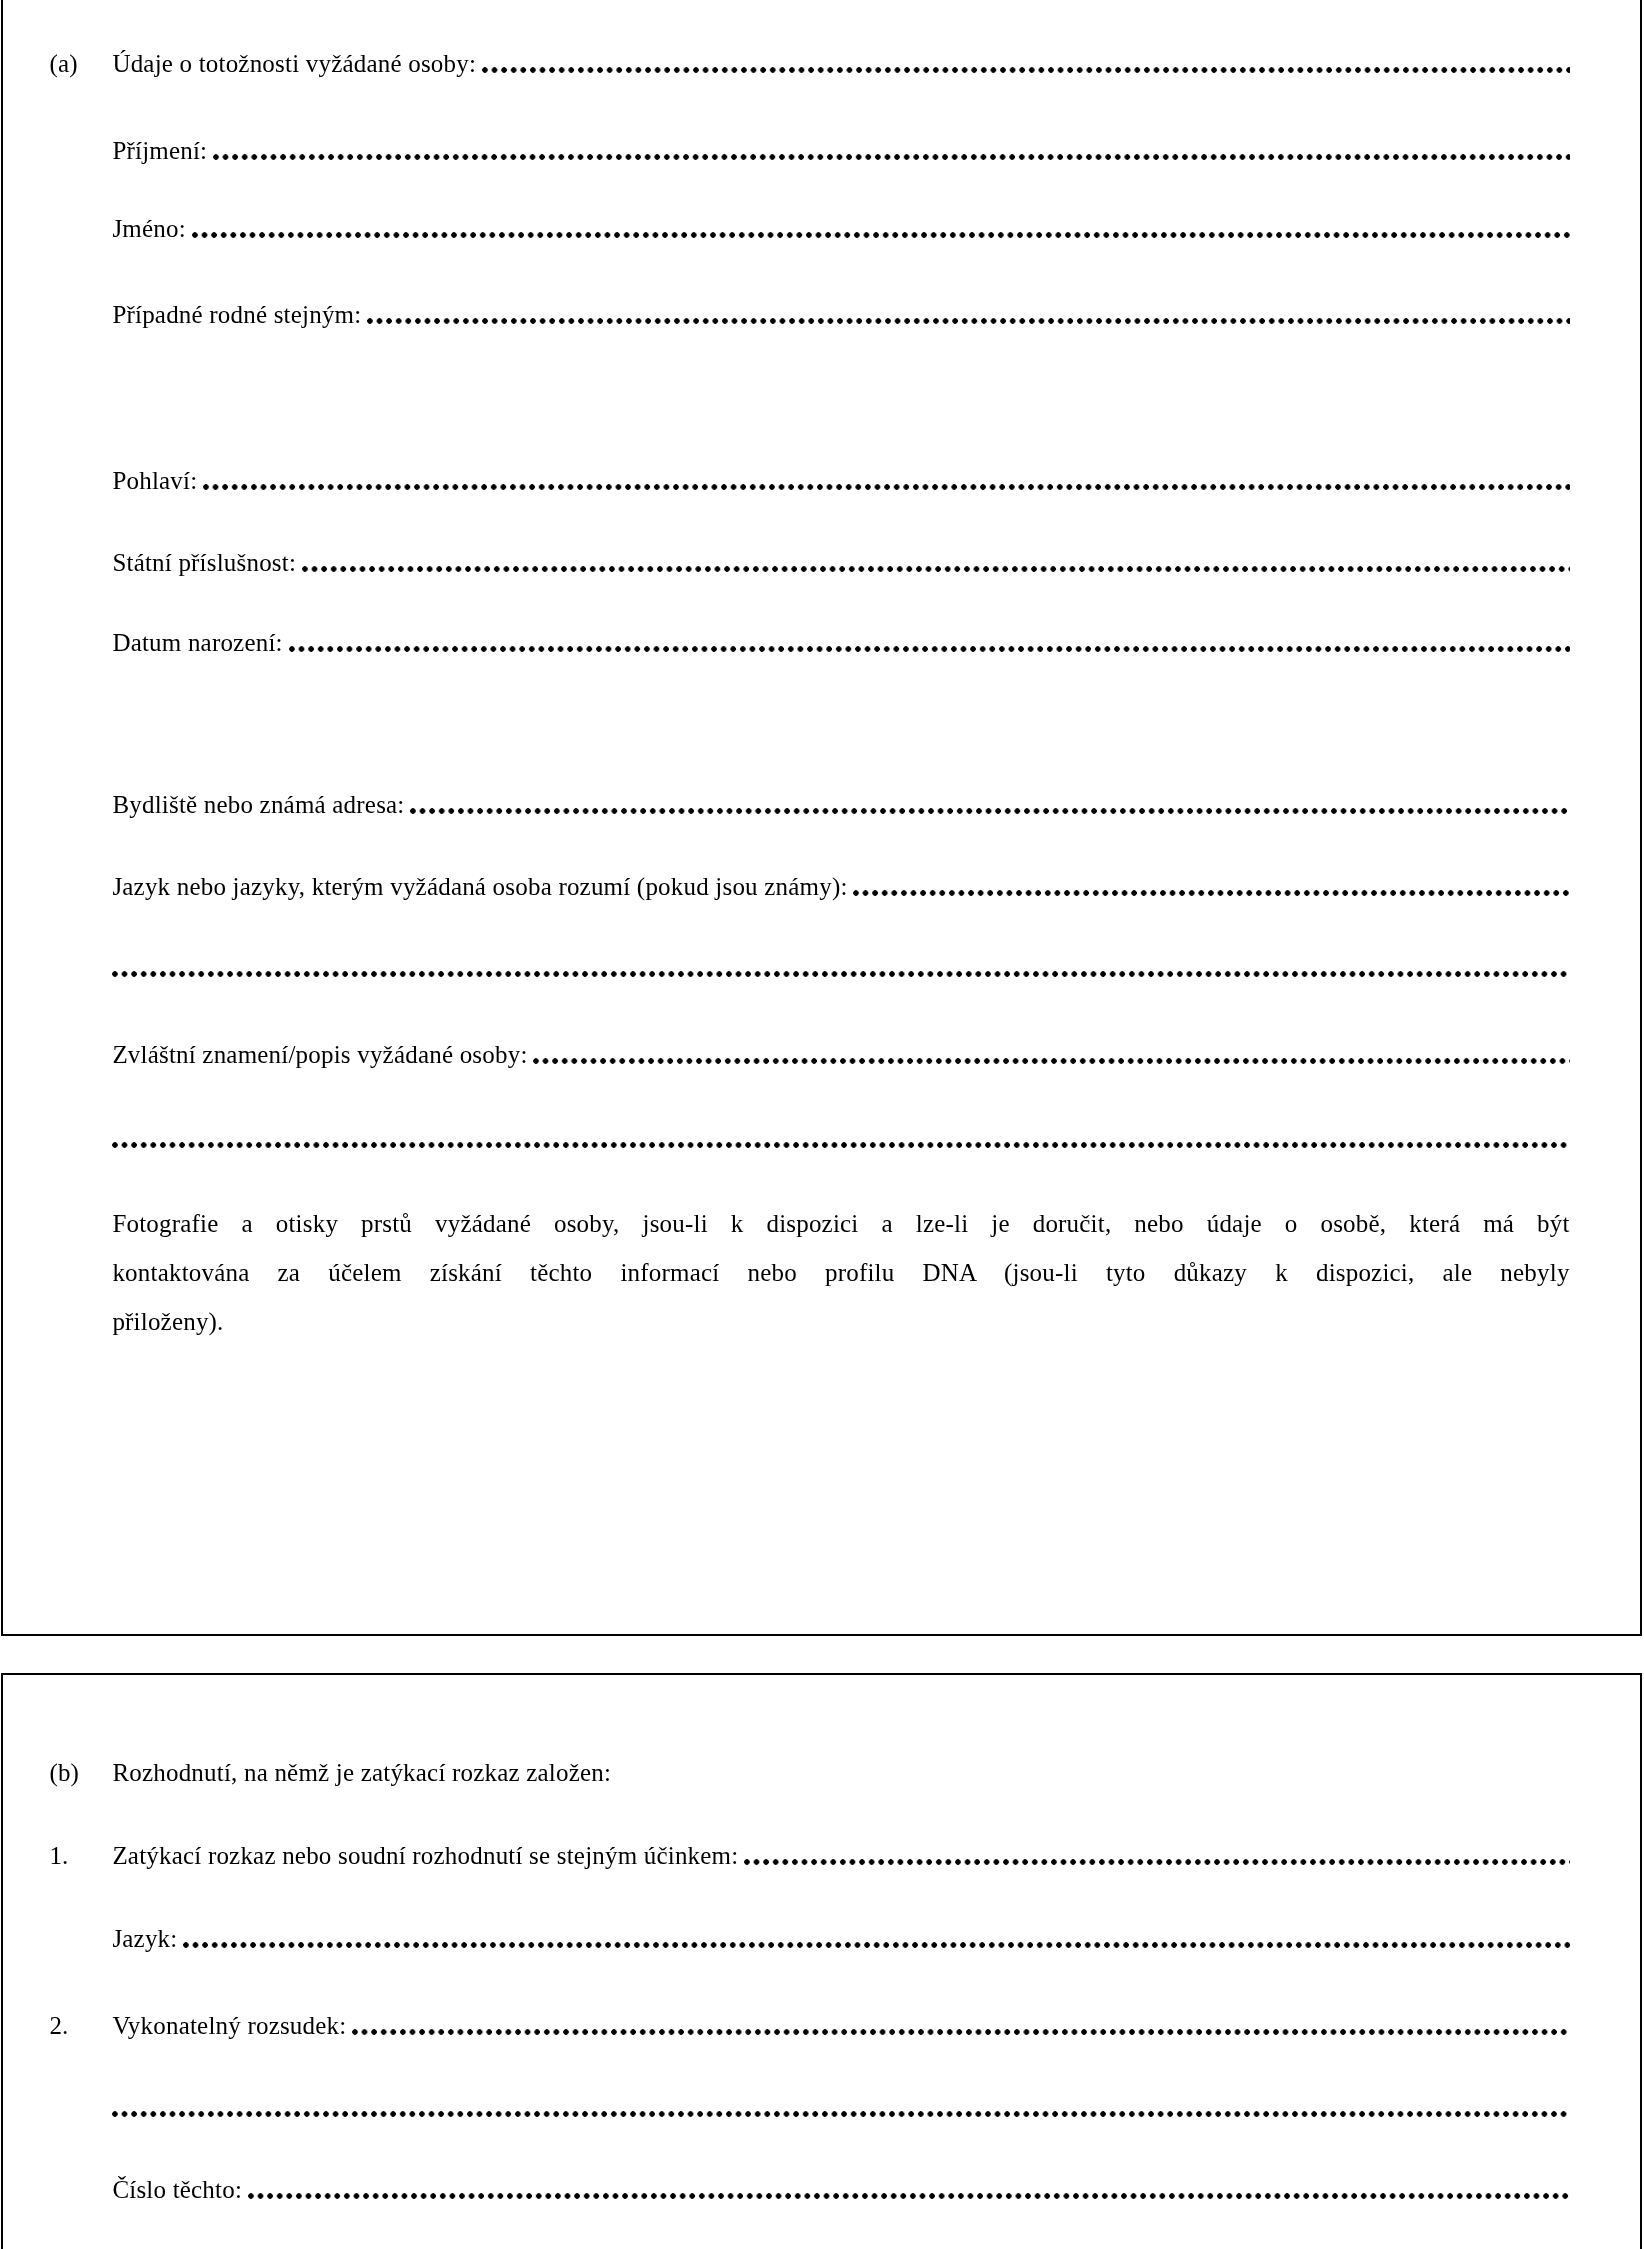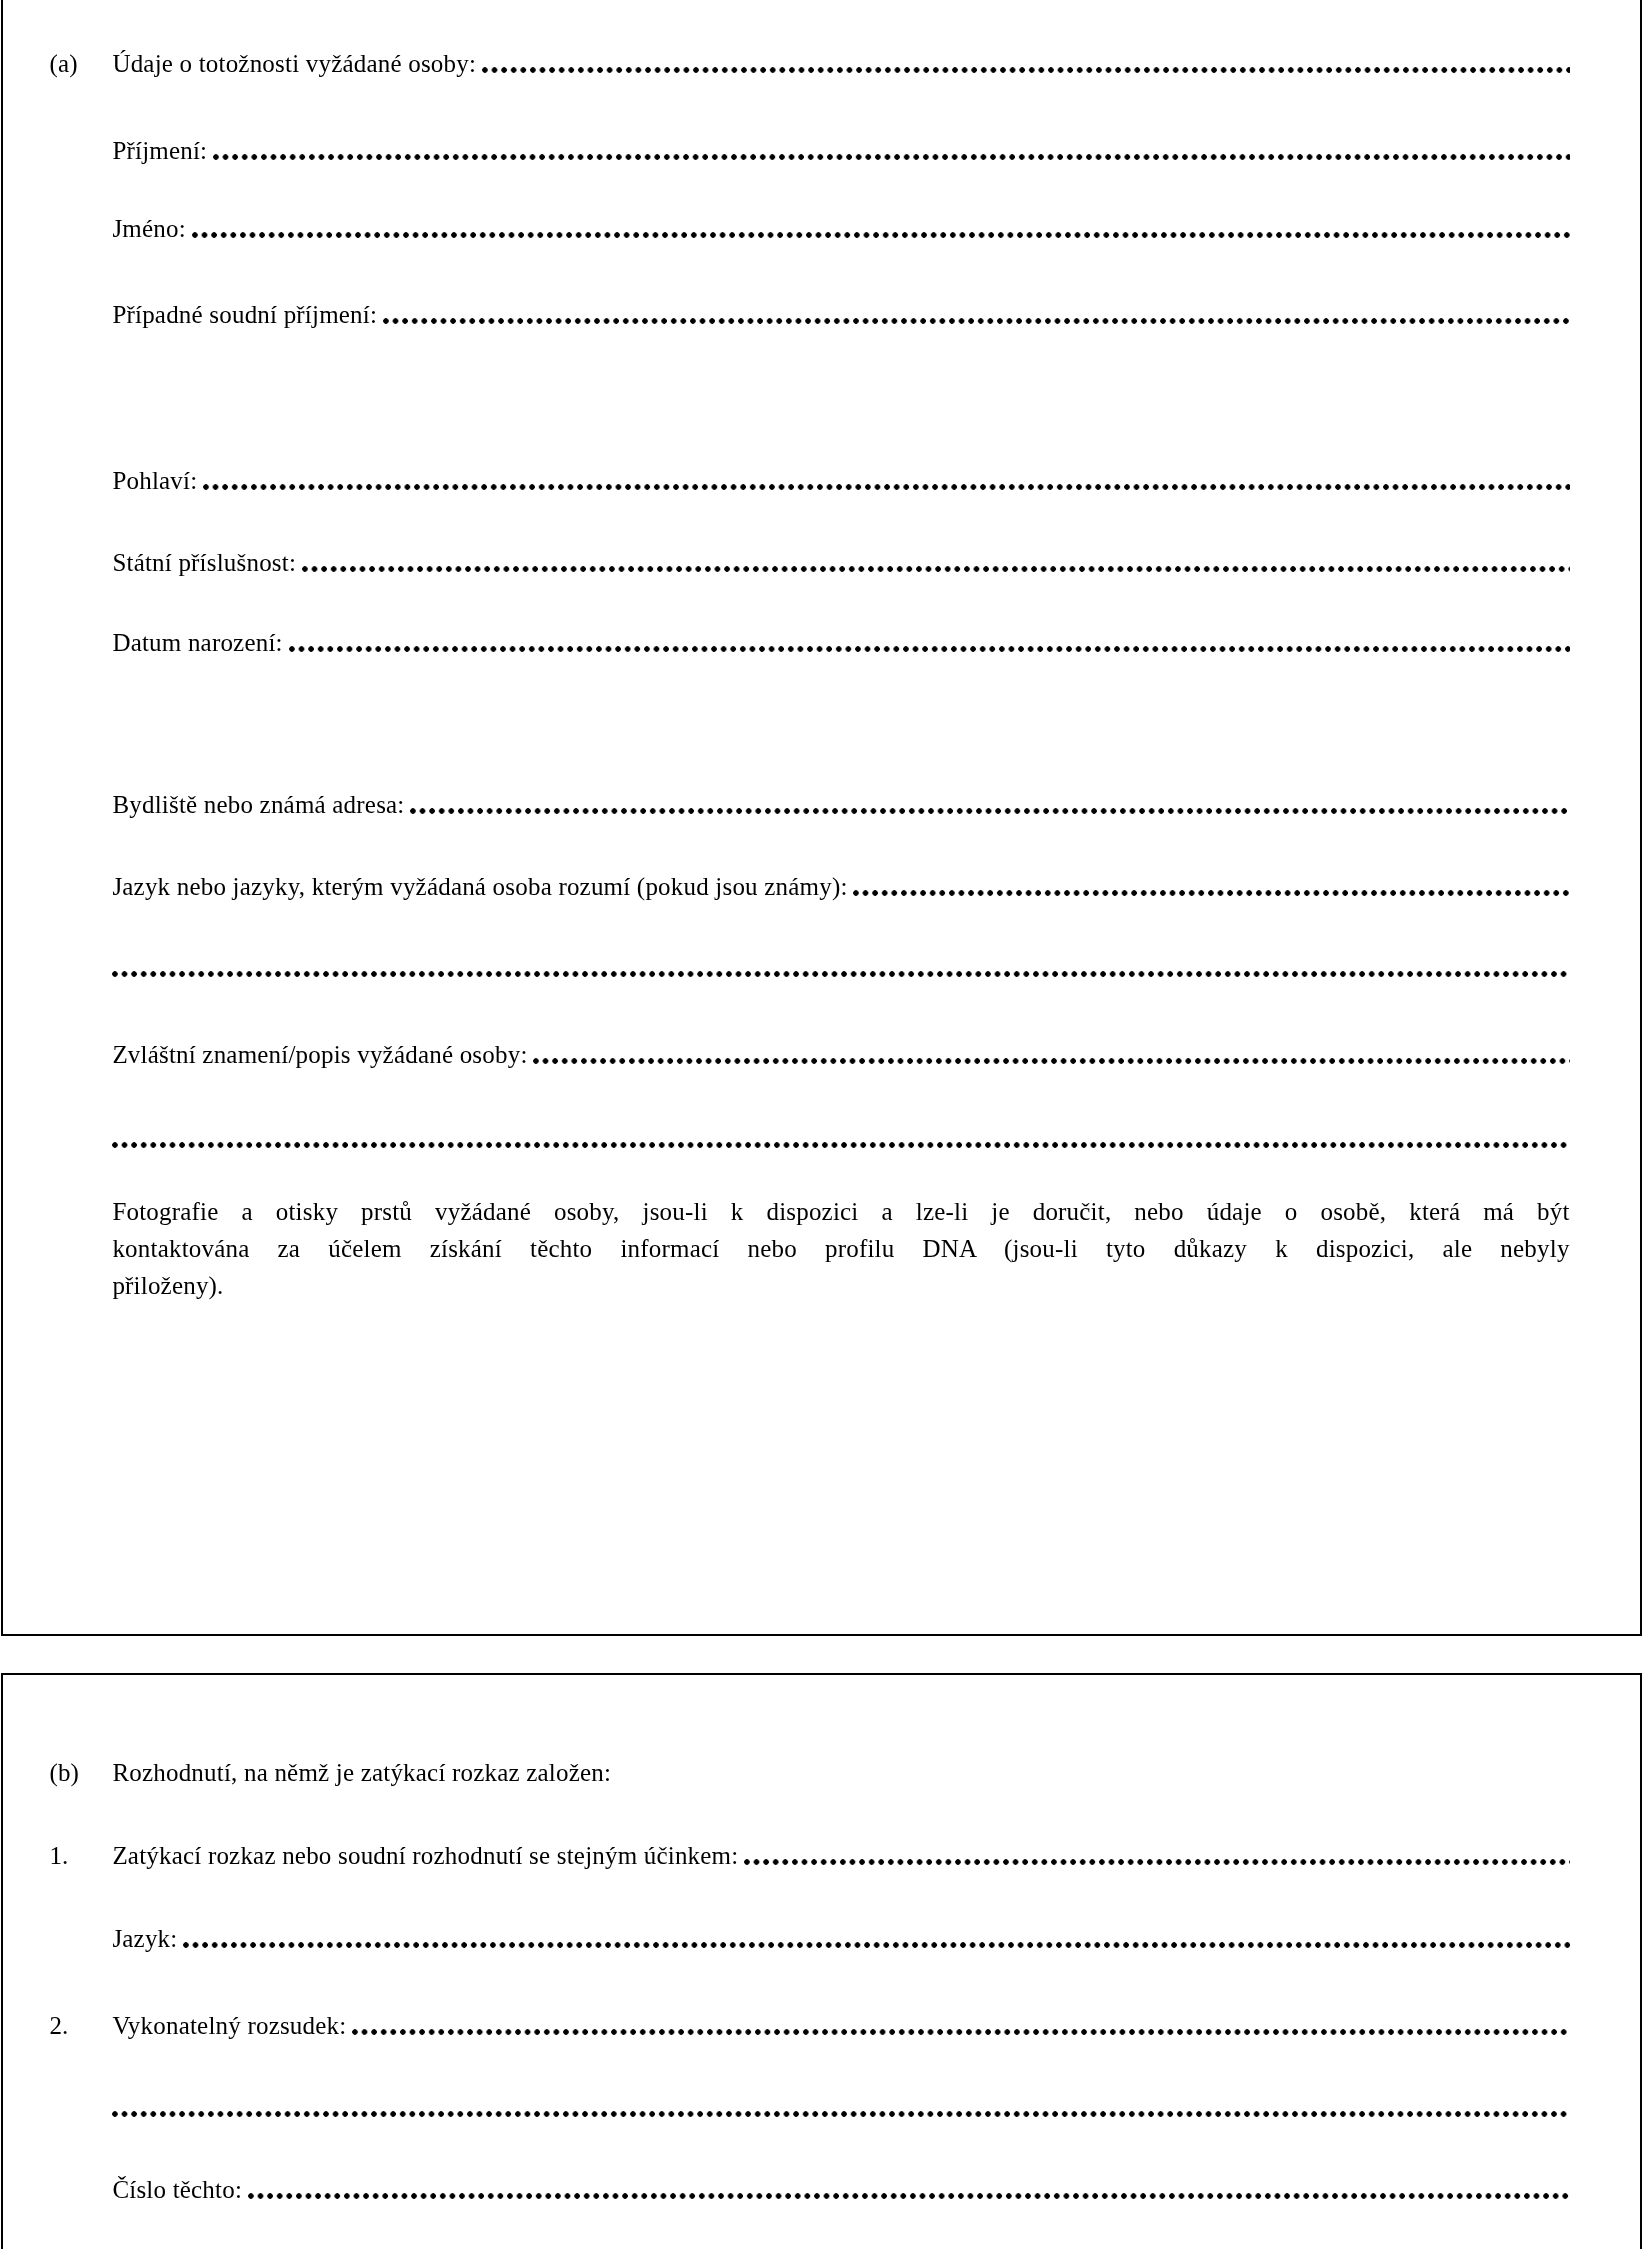--- a/index.html
+++ b/index.html
@@ -67,20 +67,21 @@
   .para {
     position: absolute;
     left: 109px;
     right: 70px;
     top: 1193px;
   }
   .para-line {
     line-height: 37px;
     text-align: justify;
     text-align-last: justify;
+    margin-top: 12px;
   }
   .para-line.last {
     text-align: right;
     text-align-last: left;
   }
 </style>
 </head>
 <body>
 
 <div class="page">
@@ -97,21 +98,21 @@
       <span class="label">Příjmení:</span>
       <span class="leader"></span>
     </div>
 
     <div class="row indent" style="top:215px">
       <span class="label">Jméno:</span>
       <span class="leader"></span>
     </div>
 
     <div class="row indent" style="top:301px">
-      <span class="label">Případné soudní příjmení:</span>
+      <span class="label">Případné rodné stejným:</span>
       <span class="leader"></span>
     </div>
 
 
     <div class="row indent" style="top:549px">
       <span class="label">Státní příslušnost:</span>
       <span class="leader"></span>
     </div>
 
     <div class="row indent" style="top:467px">

